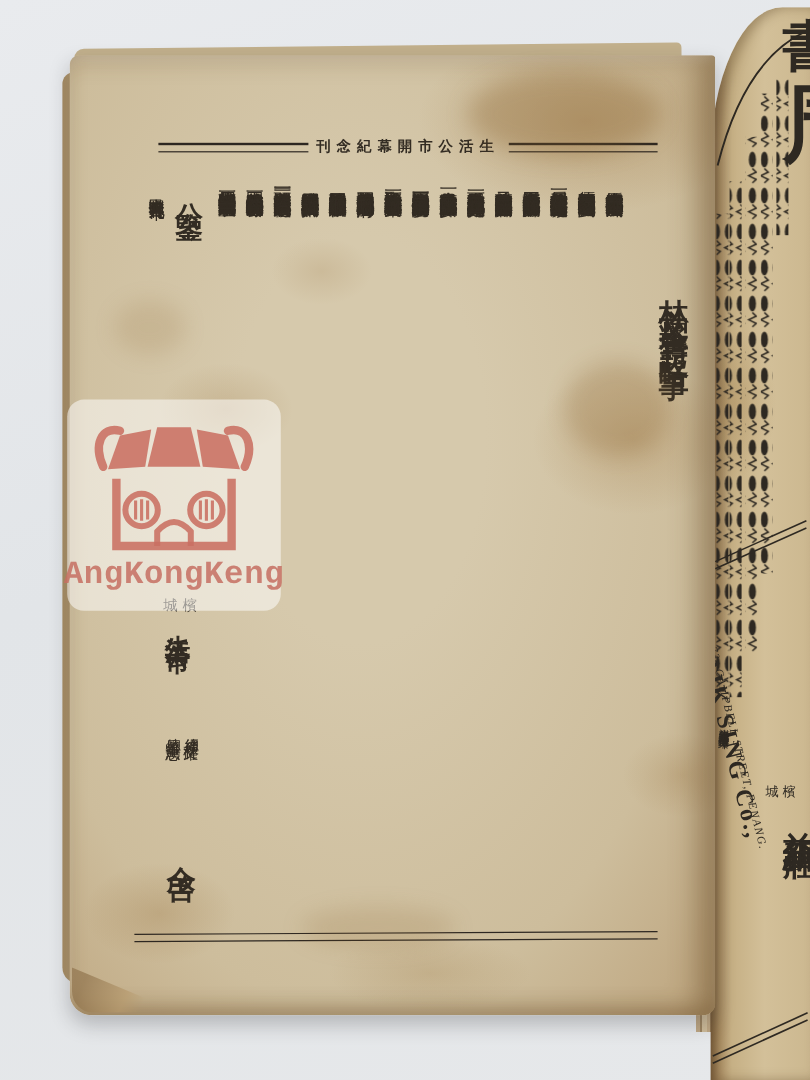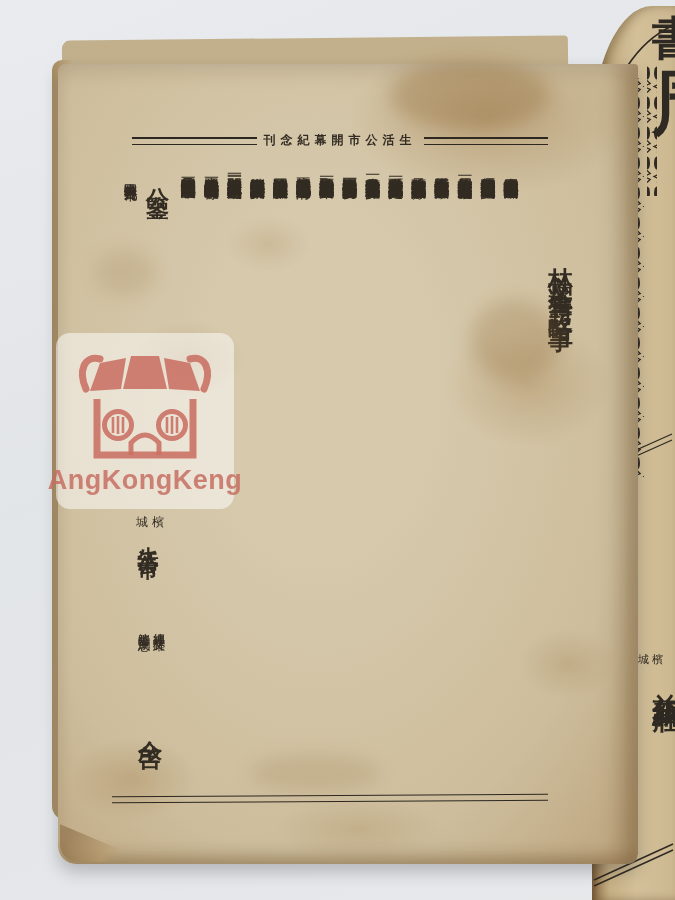--- a/index.html
+++ b/index.html
@@ -9,21 +9,21 @@
   .v{writing-mode:vertical-rl;text-orientation:upright;}
   
   .under-sheet{position:absolute;left:62px;top:38px;width:506px;height:30px;
     background:#c2b08c;border-radius:8px 4px 0 0;transform:rotate(-.6deg);}
   .under-sheet2{position:absolute;left:52px;top:60px;width:20px;height:760px;
     background:linear-gradient(to right,#a78c63,#c2ae87);border-radius:10px 0 0 14px;}
   .page-stack{position:absolute;left:580px;top:120px;width:24px;height:740px;
     background:repeating-linear-gradient(to right,#b79b72 0 3px,#8f7248 3px 5px,#c9b38b 5px 9px);
     opacity:.85;}
   
-  .main-page{position:absolute;left:58px;top:64px;width:580px;height:800px;
+  .main-page{position:absolute;left:58px;top:46px;width:538px;height:800px;
     border-radius:8px 3px 10px 18px;
     background:
       radial-gradient(ellipse 200px 110px at 430px 55px,rgba(150,108,55,.34),transparent 70%),
       radial-gradient(ellipse 120px 90px at 470px 320px,rgba(158,118,65,.30),transparent 70%),
       radial-gradient(ellipse 80px 55px at 130px 295px,rgba(150,112,60,.22),transparent 70%),
       radial-gradient(ellipse 70px 50px at 510px 600px,rgba(150,112,60,.22),transparent 70%),
       radial-gradient(ellipse 120px 45px at 300px 765px,rgba(152,116,64,.20),transparent 70%),
       radial-gradient(ellipse 90px 60px at 75px 715px,rgba(148,108,55,.26),transparent 70%),
       radial-gradient(ellipse 60px 40px at 210px 180px,rgba(150,112,60,.16),transparent 70%),
       radial-gradient(ellipse at 45% 40%,#d6c9ac 25%,#cdbd9c 70%,#bCA37C 100%);
@@ -54,21 +54,21 @@
   .sig-name{margin-block-start:9px;font-size:12.5px;}
   .closing{position:absolute;left:76px;top:656px;font-size:24px;font-weight:700;letter-spacing:7px;}
   .bottom-rule{position:absolute;left:54px;top:731px;width:436px;height:5px;
     border-top:1.5px solid #2d2721;border-bottom:1.5px solid #2d2721;transform:rotate(-.3deg);}
   
   .stain{position:absolute;border-radius:50%;filter:blur(9px);background:rgba(139,98,48,.30);}
   
   .watermark{position:absolute;left:56px;top:333px;width:178px;height:176px;
     background:rgba(255,255,255,.52);border-radius:14px;z-index:5;
     display:flex;flex-direction:column;align-items:center;justify-content:flex-start;}
-  .wm-text{font-family:Liberation Sans, sans-serif;font-weight:700;
+  .wm-text{font-family:Liberation Mono, monospace;font-weight:700;
     font-size:27px;color:rgba(198,110,97,.85);margin-top:-4px;letter-spacing:.5px;}
   
   .right-page{position:absolute;left:592px;top:6px;width:83px;height:894px;
     border-top-left-radius:60px 130px;
     background:
       radial-gradient(ellipse 50px 90px at 20px 330px,rgba(150,112,60,.25),transparent 70%),
       linear-gradient(to right,#8a6c49 0,#ad9066 7px,#c6b085 18px,#d3c099 45px,#ccb890 100%);
     box-shadow:inset 6px 0 10px rgba(70,45,18,.35);color:#2e2922;}
   .rp-svg{position:absolute;left:0;top:0;}
   .rp-bigchars{position:absolute;left:60px;top:10px;font-weight:700;line-height:1;}

